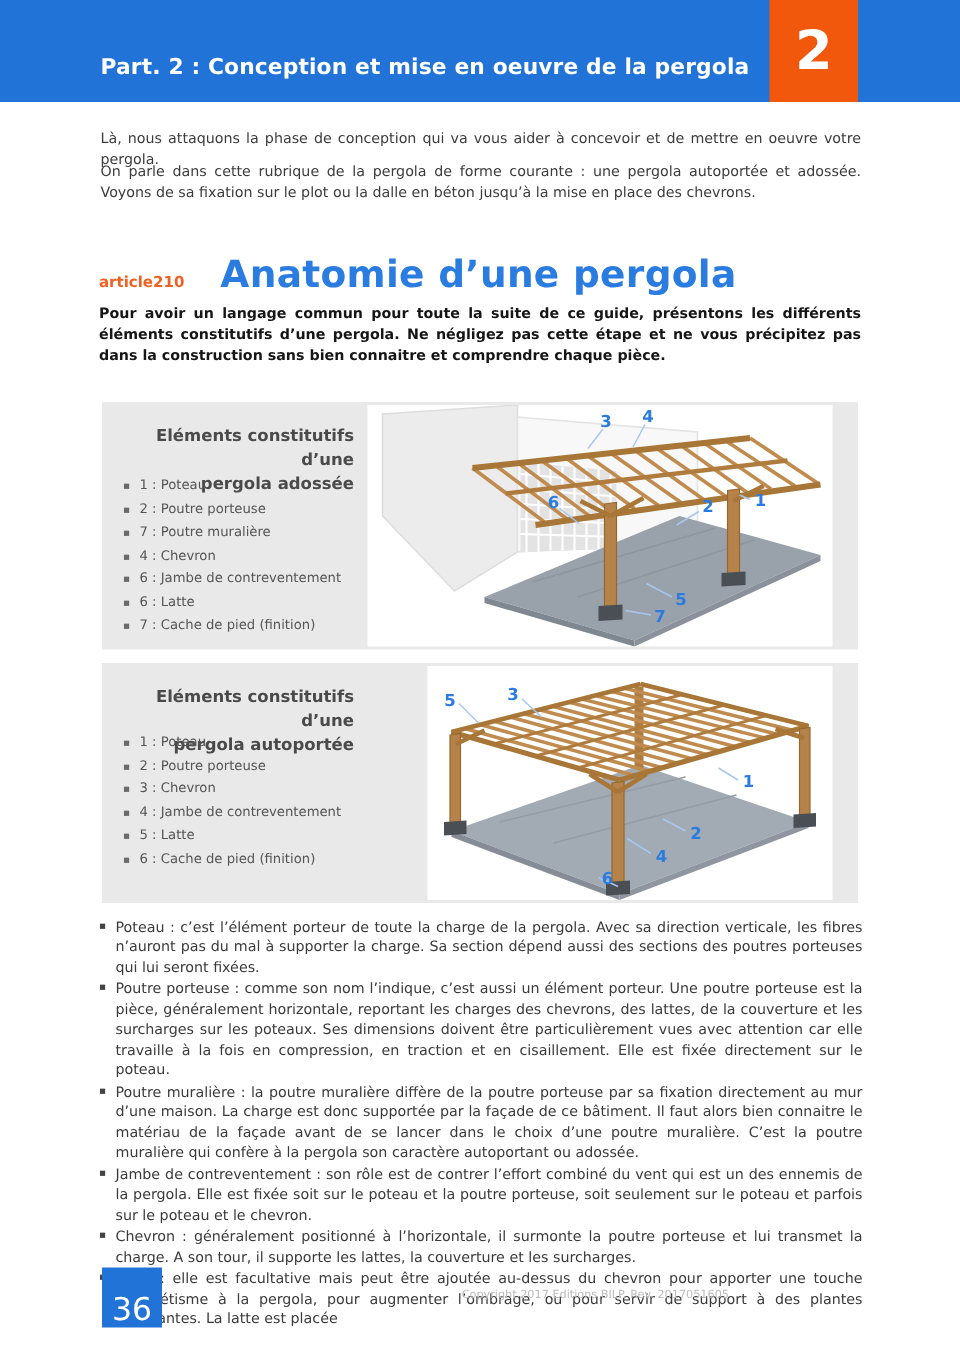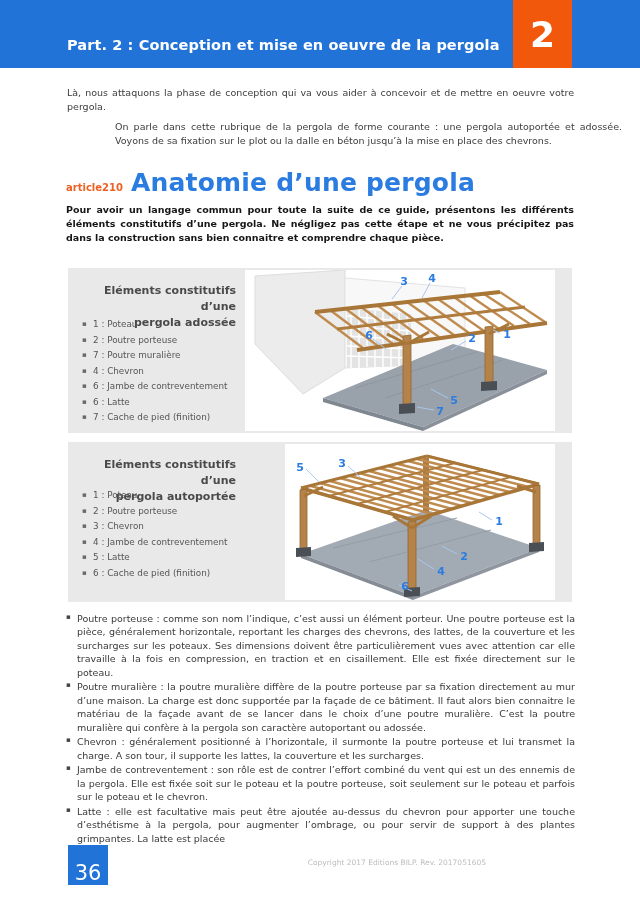--- a/index.html
+++ b/index.html
@@ -9,24 +9,24 @@
 
   
   .header { position:absolute; left:0; top:0; width:640px; height:68px; background:#2273d8; }
   .header-title { position:absolute; left:67px; top:37px; color:#fff; font-size:14.5px; font-weight:bold; letter-spacing:.1px; }
   .chapter-box { position:absolute; left:513px; top:0; width:59px; height:68px; background:#f2580c;
                  display:flex; align-items:center; justify-content:center; color:#fff; font-size:36px; font-weight:bold; }
 
   
   .para { position:absolute; left:67px; width:507px; font-size:9.5px; line-height:1.5; color:#3c3c3c; text-align:justify; }
   .p1 { top:86px; }
-  .p2 { top:120px;margin-left:48px; }
-
-  
-  .article-row { position:absolute; left:66px; top:168px; display:flex; align-items:baseline; gap:8px; }
+  .p2 { top:108px; }
+
+  
+  .article-row { position:absolute; left:66px; top:168px; display:flex; align-items:baseline; gap:24px; }
   .article-tag { color:#ee6123; font-size:10px; font-weight:bold; }
   .article-title { color:#2b7ce0; font-size:25px; font-weight:bold; letter-spacing:.2px; }
   .lead { position:absolute; left:66px; top:203px; width:508px; font-size:9.5px; font-weight:bold;
           line-height:1.45; color:#161616; text-align:justify; }
 
   
   .figure { position:absolute; left:68px; width:504px; background:#e9e9e9; }
   .figure.f1 { top:268px; height:165px; }
   .figure.f2 { top:442px; height:160px; }
   .fig-title { position:absolute; left:28px; top:15px; width:140px; text-align:right;
@@ -255,24 +255,25 @@
       <span class="callout" style="left:57px;top:19px">3</span>
       <span class="callout" style="left:214px;top:77px">1</span>
       <span class="callout" style="left:179px;top:112px">2</span>
       <span class="callout" style="left:156px;top:127px">4</span>
       <span class="callout" style="left:120px;top:142px">6</span>
     </div>
   </section>
 
 
   <ul class="bullets">
+    <li>Poteau : c’est l’élément porteur de toute la charge de la pergola. Avec sa direction verticale, les fibres n’auront pas du mal à supporter la charge. Sa section dépend aussi des sections des poutres porteuses qui lui seront fixées.</li>
     <li>Poutre porteuse : comme son nom l’indique, c’est aussi un élément porteur. Une poutre porteuse est la pièce, généralement horizontale, reportant les charges des chevrons, des lattes, de la couverture et les surcharges sur les poteaux. Ses dimensions doivent être particulièrement vues avec attention car elle travaille à la fois en compression, en traction et en cisaillement. Elle est fixée directement sur le poteau.</li>
     <li>Poutre muralière : la poutre muralière diffère de la poutre porteuse par sa fixation directement au mur d’une maison. La charge est donc supportée par la façade de ce bâtiment. Il faut alors bien connaitre le matériau de la façade avant de se lancer dans le choix d’une poutre muralière. C’est la poutre muralière qui confère à la pergola son caractère autoportant ou adossée.</li>
+    <li>Jambe de contreventement : son rôle est de contrer l’effort combiné du vent qui est un des ennemis de la pergola. Elle est fixée soit sur le poteau et la poutre porteuse, soit seulement sur le poteau et parfois sur le poteau et le chevron.</li>
     <li>Chevron : généralement positionné à l’horizontale, il surmonte la poutre porteuse et lui transmet la charge. A son tour, il supporte les lattes, la couverture et les surcharges.</li>
-    <li>Jambe de contreventement : son rôle est de contrer l’effort combiné du vent qui est un des ennemis de la pergola. Elle est fixée soit sur le poteau et la poutre porteuse, soit seulement sur le poteau et parfois sur le poteau et le chevron.</li>
     <li>Latte : elle est facultative mais peut être ajoutée au-dessus du chevron pour apporter une touche d’esthétisme à la pergola, pour augmenter l’ombrage, ou pour servir de support à des plantes grimpantes. La latte est placée</li>
   </ul>
 
   <div class="page-num">
     <span>36</span>
   </div>
   <div class="copyright">Copyright 2017 Editions BILP. Rev. 2017051605</div>
 
 </div>
 

